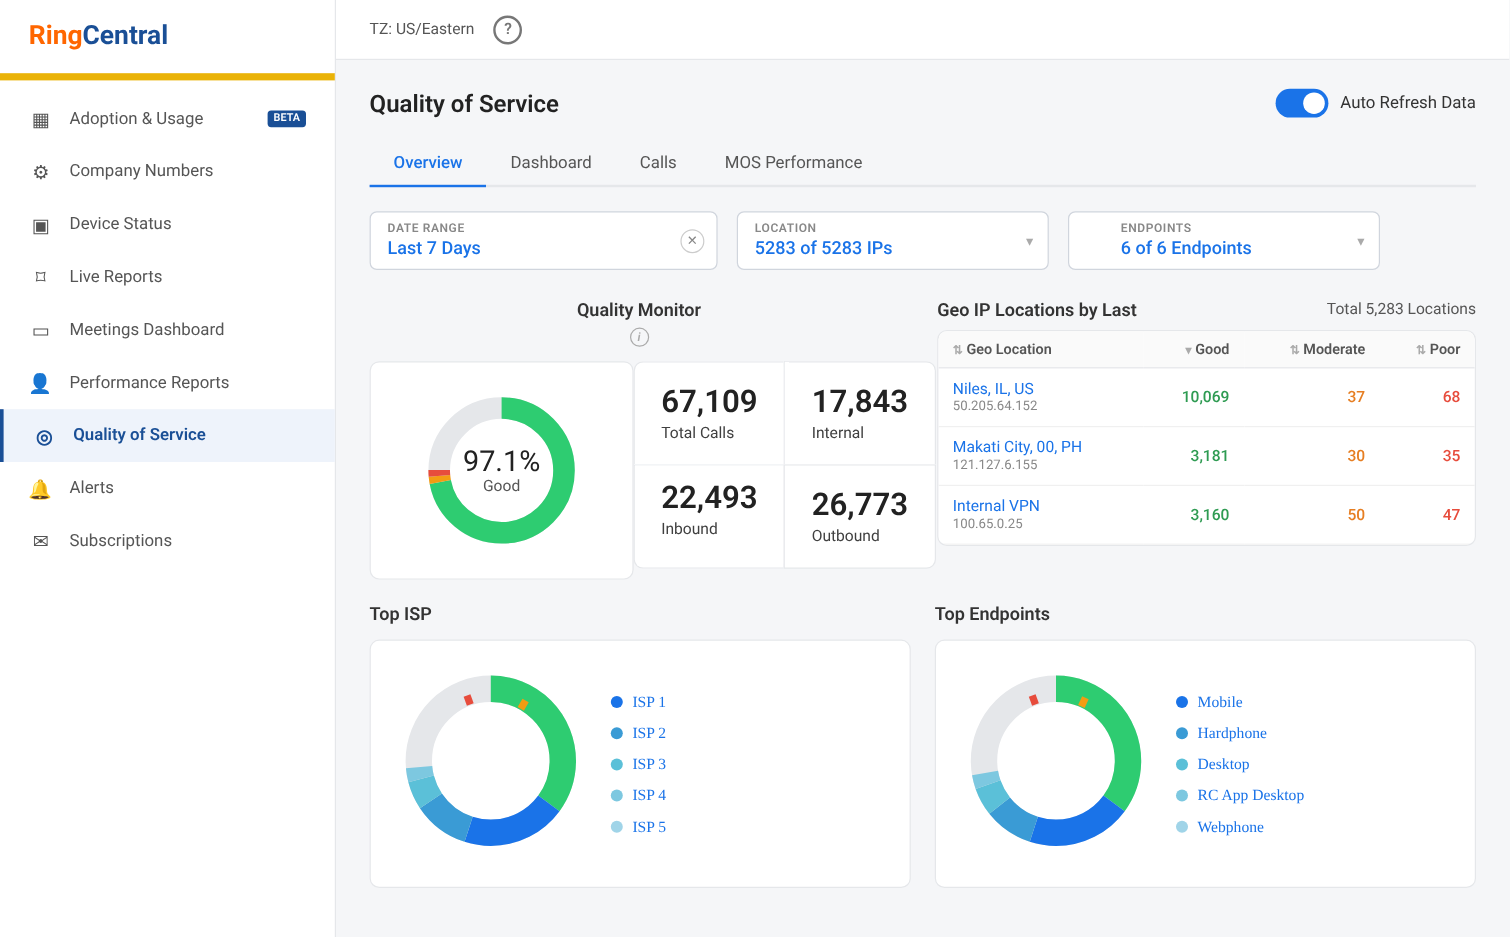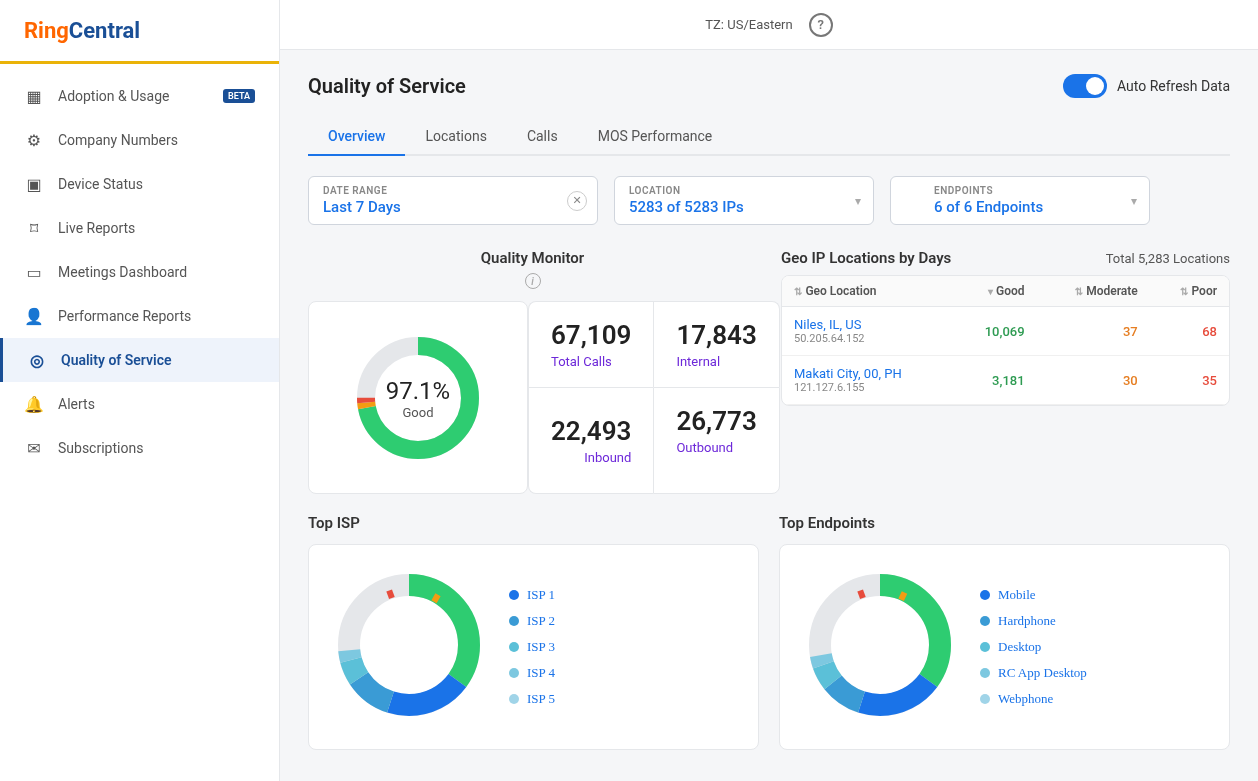--- a/index.html
+++ b/index.html
@@ -1,33 +1,33 @@
 <!DOCTYPE html>
 <html><head>
   <meta charset="utf-8">
   <style>
     * { box-sizing: border-box; margin: 0; padding: 0; }
     body { font-family: -apple-system, BlinkMacSystemFont, 'Segoe UI', Roboto, sans-serif; background: #f5f6f8; display: flex; height: 781px; overflow: hidden; }
     
     
     .sidebar { width: 280px; background: #fff; border-right: 1px solid #e5e7ea; display: flex; flex-direction: column; flex-shrink: 0; }
-    .sidebar-logo { padding: 18px 24px; border-bottom: 3px solid #eab308; }
+    .sidebar-logo { padding: 18px 24px; border-bottom: 6px solid #eab308; }
     .logo-text { font-size: 22px; font-weight: 700; }
     .logo-ring { color: #ff6600; }
     .logo-central { color: #1a4f96; }
     .sidebar-nav { padding: 10px 0; flex: 1; }
     .sidebar-item { display: flex; align-items: center; padding: 12px 24px; cursor: pointer; color: #555; font-size: 14px; gap: 14px; }
     .sidebar-item.active { background: #eef3fb; color: #1a4f96; font-weight: 600; border-left: 3px solid #1a4f96; }
     .sidebar-item .icon { width: 20px; height: 20px; display: flex; align-items: center; justify-content: center; font-size: 16px; flex-shrink: 0; }
     .sidebar-item .label { flex: 1; }
     .badge-beta { background: #1a4f96; color: #fff; font-size: 9px; padding: 2px 5px; border-radius: 3px; margin-left: 6px; font-weight: 600; }
 
     
     .main { flex: 1; display: flex; flex-direction: column; overflow: hidden; }
-    .topbar { background: #fff; border-bottom: 1px solid #e5e7ea; padding: 0 28px; height: 50px; display: flex; align-items: center; justify-content: center; gap: 16px; }
+    .topbar { background: #fff; border-bottom: 1px solid #e5e7ea; padding: 0 28px; height: 50px; display: flex; align-items: center; justify-content: flex-start; gap: 16px; }
     .tz-label { font-size: 13px; color: #555; }
     .help-btn { width: 24px; height: 24px; border-radius: 50%; border: 2px solid #777; display: flex; align-items: center; justify-content: center; font-size: 13px; font-weight: 600; color: #777; cursor: pointer; }
 
     .content { flex: 1; overflow-y: auto; padding: 24px 28px; }
     .page-header { display: flex; align-items: center; justify-content: space-between; margin-bottom: 20px; }
     .page-title { font-size: 20px; font-weight: 600; color: #222; }
     .auto-refresh { display: flex; align-items: center; gap: 10px; font-size: 14px; color: #333; }
     .toggle { position: relative; width: 44px; height: 24px; }
     .toggle input { opacity: 0; width: 0; height: 0; }
     .toggle-slider { position: absolute; top: 0; left: 0; right: 0; bottom: 0; background: #1a73e8; border-radius: 12px; cursor: pointer; }
@@ -43,21 +43,21 @@
     .filter-box { border: 1px solid #d0d5dd; border-radius: 6px; padding: 8px 14px; display: flex; flex-direction: column; background: #fff; position: relative; min-width: 280px; }
     .filter-box .filter-label { font-size: 10px; color: #888; text-transform: uppercase; font-weight: 600; letter-spacing: 0.5px; }
     .filter-box .filter-value { font-size: 15px; color: #1a73e8; font-weight: 500; margin-top: 2px; }
     .filter-close { position: absolute; right: 10px; top: 50%; transform: translateY(-50%); width: 20px; height: 20px; border: 1px solid #ccc; border-radius: 50%; display: flex; align-items: center; justify-content: center; cursor: pointer; font-size: 11px; color: #888; }
     .filter-arrow { position: absolute; right: 12px; top: 50%; transform: translateY(-50%); color: #aaa; font-size: 12px; }
     .filter-box.wide { min-width: 260px; }
     .section-title { font-size: 15px; font-weight: 600; color: #333; margin-bottom: 12px; display: flex; align-items: center; gap: 6px; flex-direction: column; }
     .info-icon { width: 16px; height: 16px; border: 1.5px solid #aaa; border-radius: 50%; display: flex; align-items: center; justify-content: center; font-size: 10px; color: #aaa; font-style: italic; cursor: pointer; }
     .donut-card { background: #fff; border: 1px solid #e5e7ea; border-radius: 8px; padding: 20px; display: flex; align-items: center; justify-content: center; width: 220px; flex-shrink: 0; }
     .stat-number { font-size: 26px; font-weight: 600; color: #222; }
-    .stat-label { font-size: 13px; color: #6d28d9; margin-top: 4px; }
+    .stat-label { font-size: 13px; color: #404040; margin-top: 4px; }
 
     
     .donut-wrapper { position: relative; width: 140px; height: 140px; }
     .donut-center { position: absolute; top: 50%; left: 50%; transform: translate(-50%,-50%); text-align: center; }
     .donut-pct { font-size: 24px; font-weight: 400; color: #222; }
     .donut-sub { font-size: 13px; color: #555; }
     .geo-header { display: flex; align-items: center; justify-content: space-between; margin-bottom: 8px; }
     .geo-header-title { font-size: 15px; font-weight: 600; color: #333; }
     .geo-total { font-size: 13px; color: #555; }
     .geo-table { background: #fff; border: 1px solid #e5e7ea; border-radius: 8px; overflow: hidden; width: 100%; }
@@ -150,21 +150,21 @@
         <label class="toggle">
           <input type="checkbox" checked="" style="">
           <span class="toggle-slider"></span>
         </label>
         <span>Auto Refresh Data</span>
       </div>
     </div>
 
     <div class="tabs">
       <div class="tab active">Overview</div>
-      <div class="tab">Locations</div>
+      <div class="tab">Dashboard</div>
       <div class="tab">Calls</div>
       <div class="tab">MOS Performance</div>
     </div>
 
     <div class="filters">
       <div class="filter-box" style="min-width:290px;">
         <span class="filter-label">DATE RANGE</span>
         <span class="filter-value">Last 7 Days</span>
         <div class="filter-close">✕</div>
       </div>
@@ -213,36 +213,36 @@
               <div style="flex:1; background:#fff; border:1px solid #e5e7ea; border-radius:8px 0 0 0; padding:18px 22px; border-right:none; border-bottom:none;">
                 <div class="stat-number">67,109</div>
                 <div class="stat-label">Total Calls</div>
               </div>
               <div style="flex:1; background:#fff; border:1px solid #e5e7ea; border-radius:0 8px 0 0; padding:18px 22px; border-bottom:none;">
                 <div class="stat-number">17,843</div>
                 <div class="stat-label">Internal</div>
               </div>
             </div>
             <div style="display:flex;">
-              <div style="flex:1; background:#fff; border:1px solid #e5e7ea; border-radius:0 0 0 8px; padding:28px 22px; border-right:none;text-align:right;">
+              <div style="flex:1; background:#fff; border:1px solid #e5e7ea; border-radius:0 0 0 8px; padding:12px 22px; border-right:none;">
                 <div class="stat-number">22,493</div>
                 <div class="stat-label">Inbound</div>
               </div>
               <div style="flex:1; background:#fff; border:1px solid #e5e7ea; border-radius:0 0 8px 0; padding:18px 22px;">
                 <div class="stat-number">26,773</div>
                 <div class="stat-label">Outbound</div>
               </div>
             </div>
           </div>
         </div>
       </div>
 
       <div style="flex:1; min-width:0;">
         <div class="geo-header">
-          <span class="geo-header-title">Geo IP Locations by Days</span>
+          <span class="geo-header-title">Geo IP Locations by Last</span>
           <span class="geo-total">Total 5,283 Locations</span>
         </div>
         <div class="geo-table">
           <table>
             <thead>
               <tr>
                 <th>
                   <span class="sort-icon">⇅</span> <span>Geo Location</span>
                 </th>
                 <th class="right">
@@ -268,20 +268,29 @@
   </tr>
                 <tr>
     <td>
       <div class="geo-loc-name">Makati City, 00, PH</div>
       <div class="geo-loc-ip">121.127.6.155</div>
     </td>
     <td class="green">3,181</td>
     <td class="orange">30</td>
     <td class="red">35</td>
   </tr>
+                <tr>
+    <td>
+      <div class="geo-loc-name">Internal VPN</div>
+      <div class="geo-loc-ip">100.65.0.25</div>
+    </td>
+    <td class="green">3,160</td>
+    <td class="orange">50</td>
+    <td class="red">47</td>
+  </tr>
               </tbody>
           </table>
         </div>
       </div>
     </div>
 
     <div class="bottom-section">
 
       <div class="chart-section">
         <div class="chart-title">Top ISP</div>

